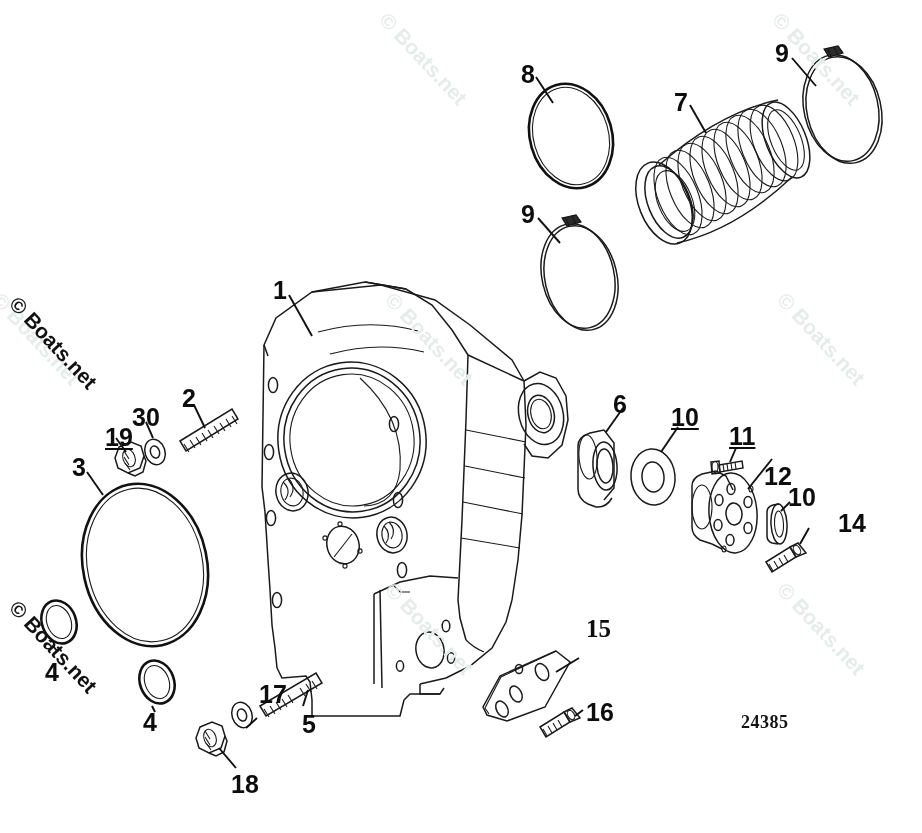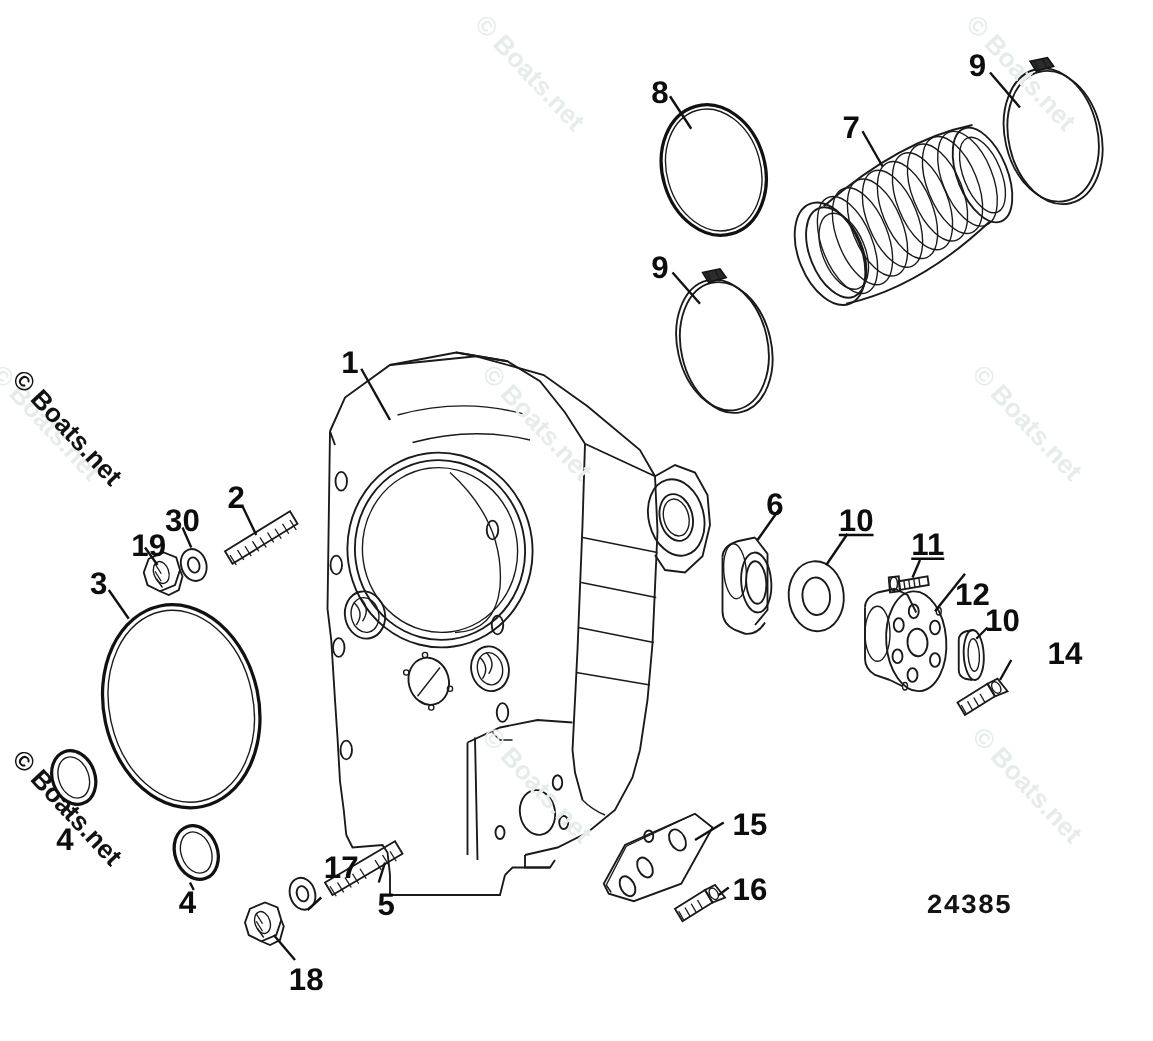--- a/index.html
+++ b/index.html
@@ -44,23 +44,23 @@
     font-family: "Liberation Sans", sans-serif;
     font-weight: bold;
     font-size: 25px;
     color: #0d0d0d;
     line-height: 1;
     white-space: nowrap;
     user-select: none;
   }
   .diagram-number {
     position: absolute;
-    font-family: Liberation Mono, monospace;
+    font-family: Liberation Serif, serif;
     font-weight: bold;
-    font-size: 22px;
+    font-size: 18px;
     color: #141414;
     letter-spacing: 0.5px;
     white-space: nowrap;
   }
   svg .ln     { fill: none; stroke: #1a1a1a; stroke-width: 1.5; }
   svg .ln-th  { fill: none; stroke: #111111; stroke-width: 2.6; }
   svg .ln-fn  { fill: none; stroke: #1a1a1a; stroke-width: 1.1; }
   svg .lead   { fill: none; stroke: #111111; stroke-width: 1.9; }
   svg .filld  { fill: #2b2b2b; stroke: #111111; stroke-width: 1.2; }
 </style>
@@ -389,22 +389,22 @@
   <div class="part-label" style="left:613px; top:392px;">6</div>
   <div class="part-label" style="left:674px; top:90px;">7</div>
   <div class="part-label" style="left:521px; top:62px;">8</div>
   <div class="part-label" style="left:775px; top:41px;">9</div>
   <div class="part-label" style="left:521px; top:202px;">9</div>
   <div class="part-label" style="left:671px; top:405px;text-decoration:underline;">10</div>
   <div class="part-label" style="left:729px; top:424px;text-decoration:underline;">11</div>
   <div class="part-label" style="left:764px; top:441px;margin-top:23px;">12</div>
   <div class="part-label" style="left:788px; top:485px;">10</div>
   <div class="part-label" style="left:805px; top:511px;margin-left:33px;">14</div>
-  <div class="part-label" style="left:586px; top:648px;">15</div>
+  <div class="part-label" style="left:586px; top:616px;font-family:Liberation Serif, serif;">15</div>
   <div class="part-label" style="left:586px; top:700px;">16</div>
   <div class="part-label" style="left:259px; top:682px;">17</div>
   <div class="part-label" style="left:231px; top:772px;">18</div>
-  <div class="part-label" style="left:105px; top:425px;">19</div>
+  <div class="part-label" style="left:105px; top:425px;text-decoration:underline;">19</div>
   <div class="part-label" style="left:132px; top:405px;">30</div>
 
   <div class="diagram-number" style="left:741px; top:712px;">24385</div>
 
 </div>
 
 </body></html>

